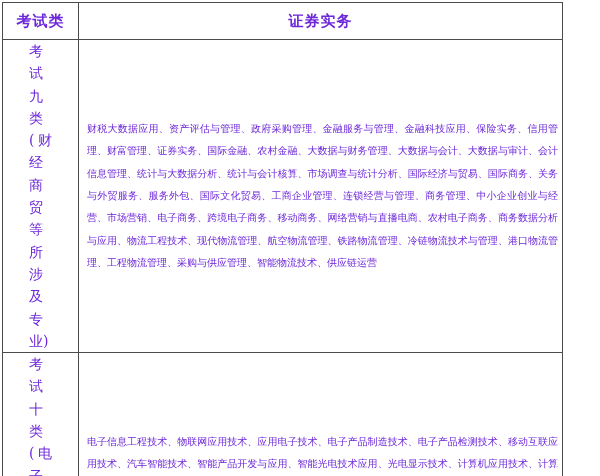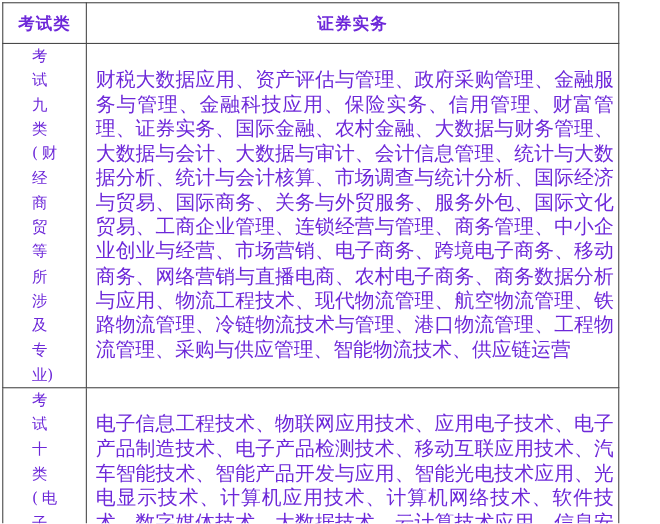--- a/index.html
+++ b/index.html
@@ -41,21 +41,21 @@
     padding: 0;
   }
   td.cat-cell {
     padding: 0 26px;
     font-size: 14px;
     line-height: 22.3px;
     text-align: justify;
   }
   td.majors-cell {
     padding: 4px 4px 4px 8px;
-    font-size: 18px;
+    font-size: 10px;
     line-height: 22.3px;
     text-align: justify;
   }
 </style>
 </head>
 <body>
 
 <div class="page">
   <table class="exam-table">
     <colgroup>

